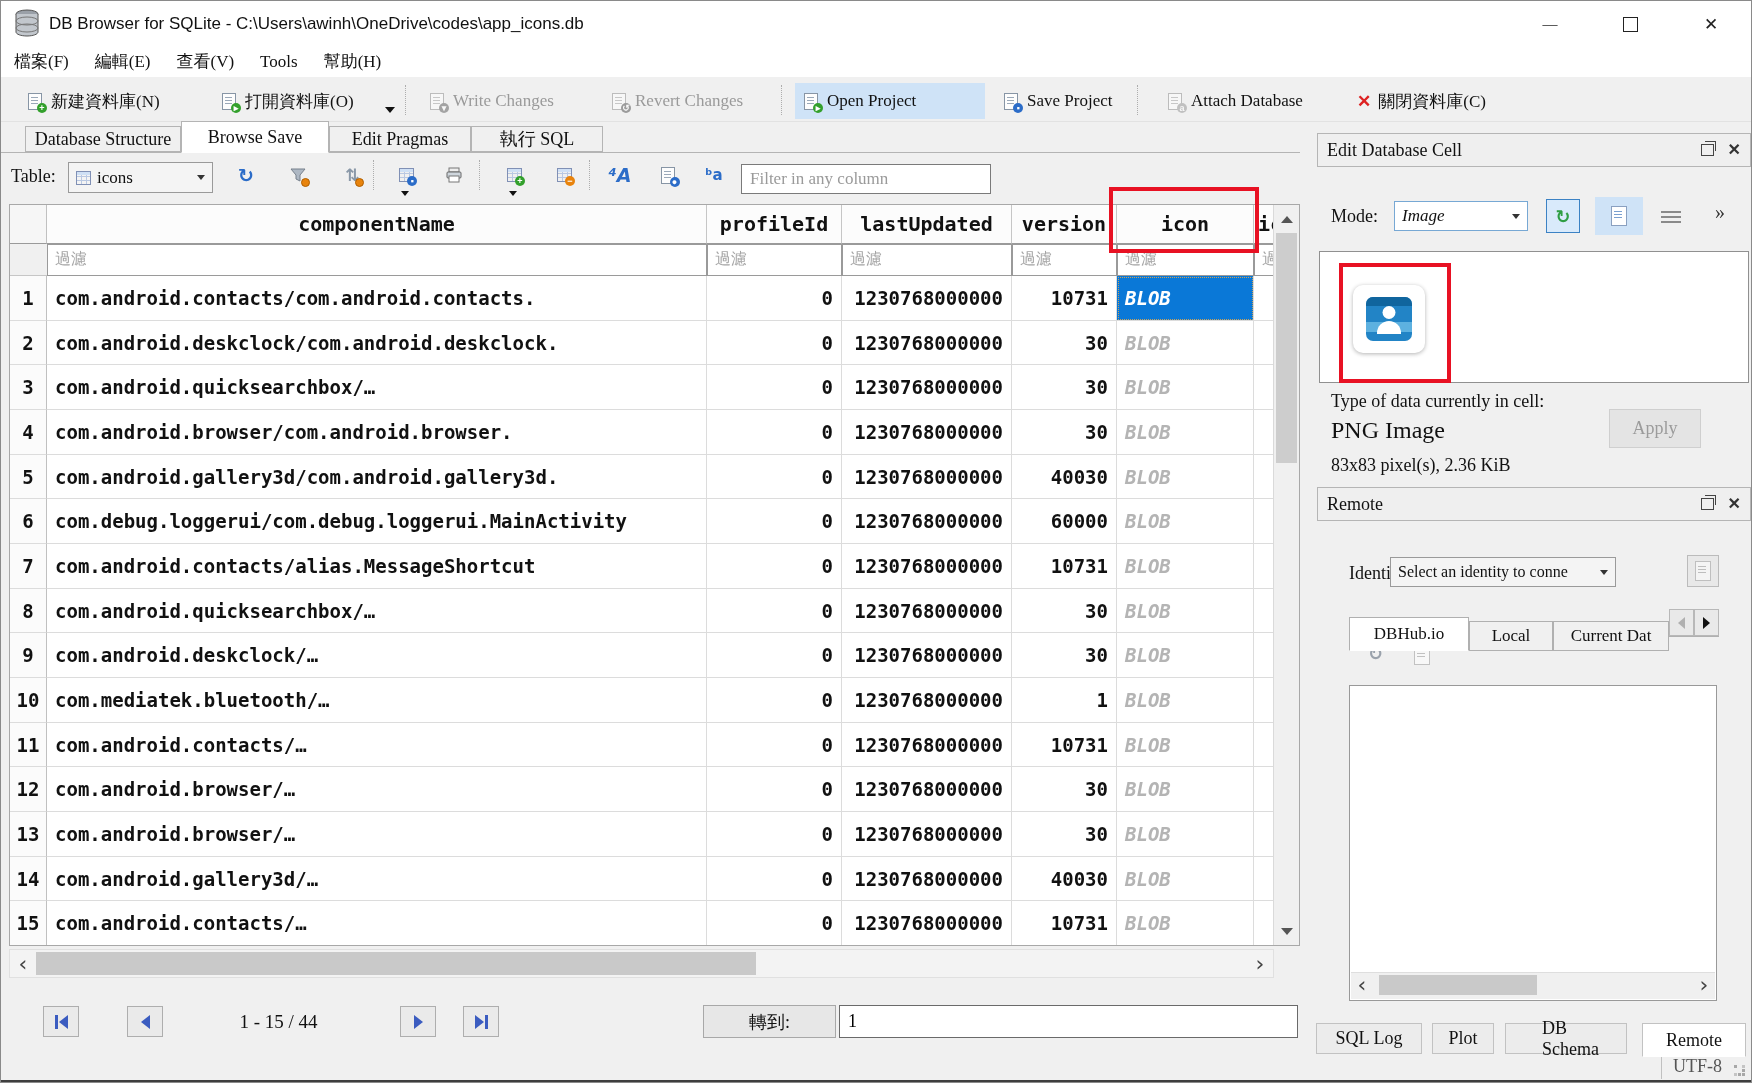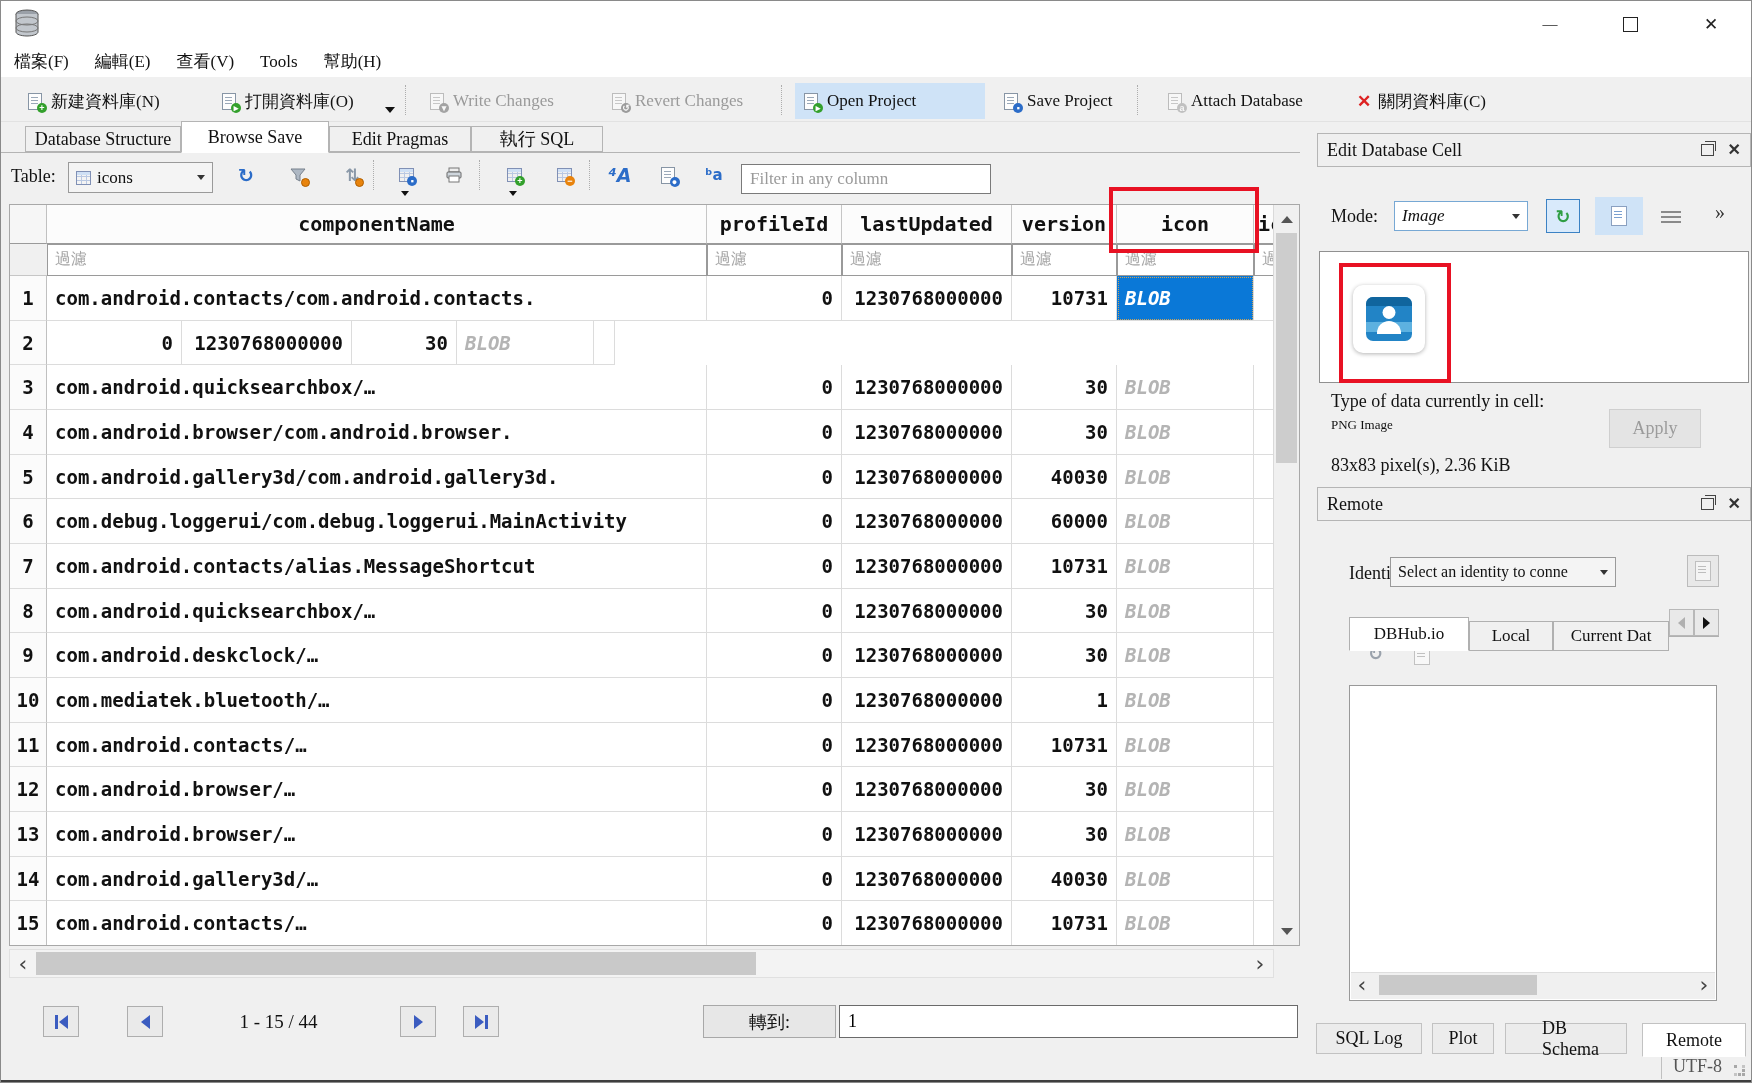--- a/index.html
+++ b/index.html
@@ -141,20 +141,21 @@
 
 <div id="app">
 
   <div class="abs titlebar">
     <svg class="abs" style="left:13px;top:8px;" width="26" height="30" viewBox="0 0 26 30">
       <ellipse cx="13" cy="5" rx="11" ry="4" fill="#9aa0a8" stroke="#555"></ellipse>
       <path d="M2 5 v18 c0 2.2 4.9 4 11 4 s11 -1.8 11 -4 V5" fill="#c2c7cd" stroke="#555"></path>
       <ellipse cx="13" cy="12" rx="11" ry="4" fill="none" stroke="#777"></ellipse>
       <ellipse cx="13" cy="19" rx="11" ry="4" fill="none" stroke="#777"></ellipse>
     </svg>
+    <div class="abs title-text sans">DB Browser for SQLite - C:\Users\awinh\OneDrive\codes\app_icons.db</div>
   </div>
   <div class="abs win-btn" style="left:1518px;">
       <span>—</span>
     </div>
   <div class="abs win-btn" style="left:1598px;">
       <span class="maxbox"></span>
     </div>
   <div class="abs win-btn" style="left:1679px;">
       <span style="font-size:17px;">✕</span>
     </div>
@@ -313,20 +314,21 @@
           <div class="cell g">1</div>
           <div class="cell" style="width: 660px;">com.android.contacts/com.android.contacts.</div>
           <div class="cell num" style="width: 135px;">0</div>
           <div class="cell num" style="width: 170px;">1230768000000</div>
           <div class="cell num" style="width: 105px;">10731</div>
           <div class="cell blob sel" style="width: 137px;">BLOB</div>
           <div class="cell" style="width: 21px;"></div>
         </div>
         <div class="trow">
           <div class="cell g">2</div>
+          <div class="cell" style="width: 660px;">com.android.deskclock/com.android.deskclock.</div>
           <div class="cell num" style="width: 135px;">0</div>
           <div class="cell num" style="width: 170px;">1230768000000</div>
           <div class="cell num" style="width: 105px;">30</div>
           <div class="cell blob" style="width: 137px;">BLOB</div>
           <div class="cell" style="width: 21px;"></div>
         </div>
         <div class="trow">
           <div class="cell g">3</div>
           <div class="cell" style="width: 660px;">com.android.quicksearchbox/…</div>
           <div class="cell num" style="width: 135px;">0</div>
@@ -511,21 +513,21 @@
   <div class="abs panel-box" style="left:1318px;top:250px;width:430px;height:132px;"></div>
   <div class="icon-card">
     <div class="contact-badge">
         <div class="c-head"></div>
         <div class="c-body"></div>
       </div>
   </div>
   <div class="anno" style="left:1338px;top:262px;width:104px;height:112px;"></div>
 
   <div class="abs" style="left:1330px;top:390px;font-size:18px;">Type of data currently in cell:</div>
-  <div class="abs" style="left:1330px;top:416px;font-size:13px;">PNG Image</div>
+  <div class="abs" style="left:1330px;top:416px;font-size:24px;">PNG Image</div>
   <div class="apply-btn">Apply</div>
   <div class="abs" style="left:1330px;top:454px;font-size:18px;">83x83 pixel(s), 2.36 KiB</div>
 
   <div class="abs dock-title" style="left:1316px;top:486px;width:434px;height:34px;">
     <span>Remote</span>
     <span class="dock-icons">
       <span class="float-ic"></span>
       <span class="x-ic">✕</span>
     </span>
   </div>

